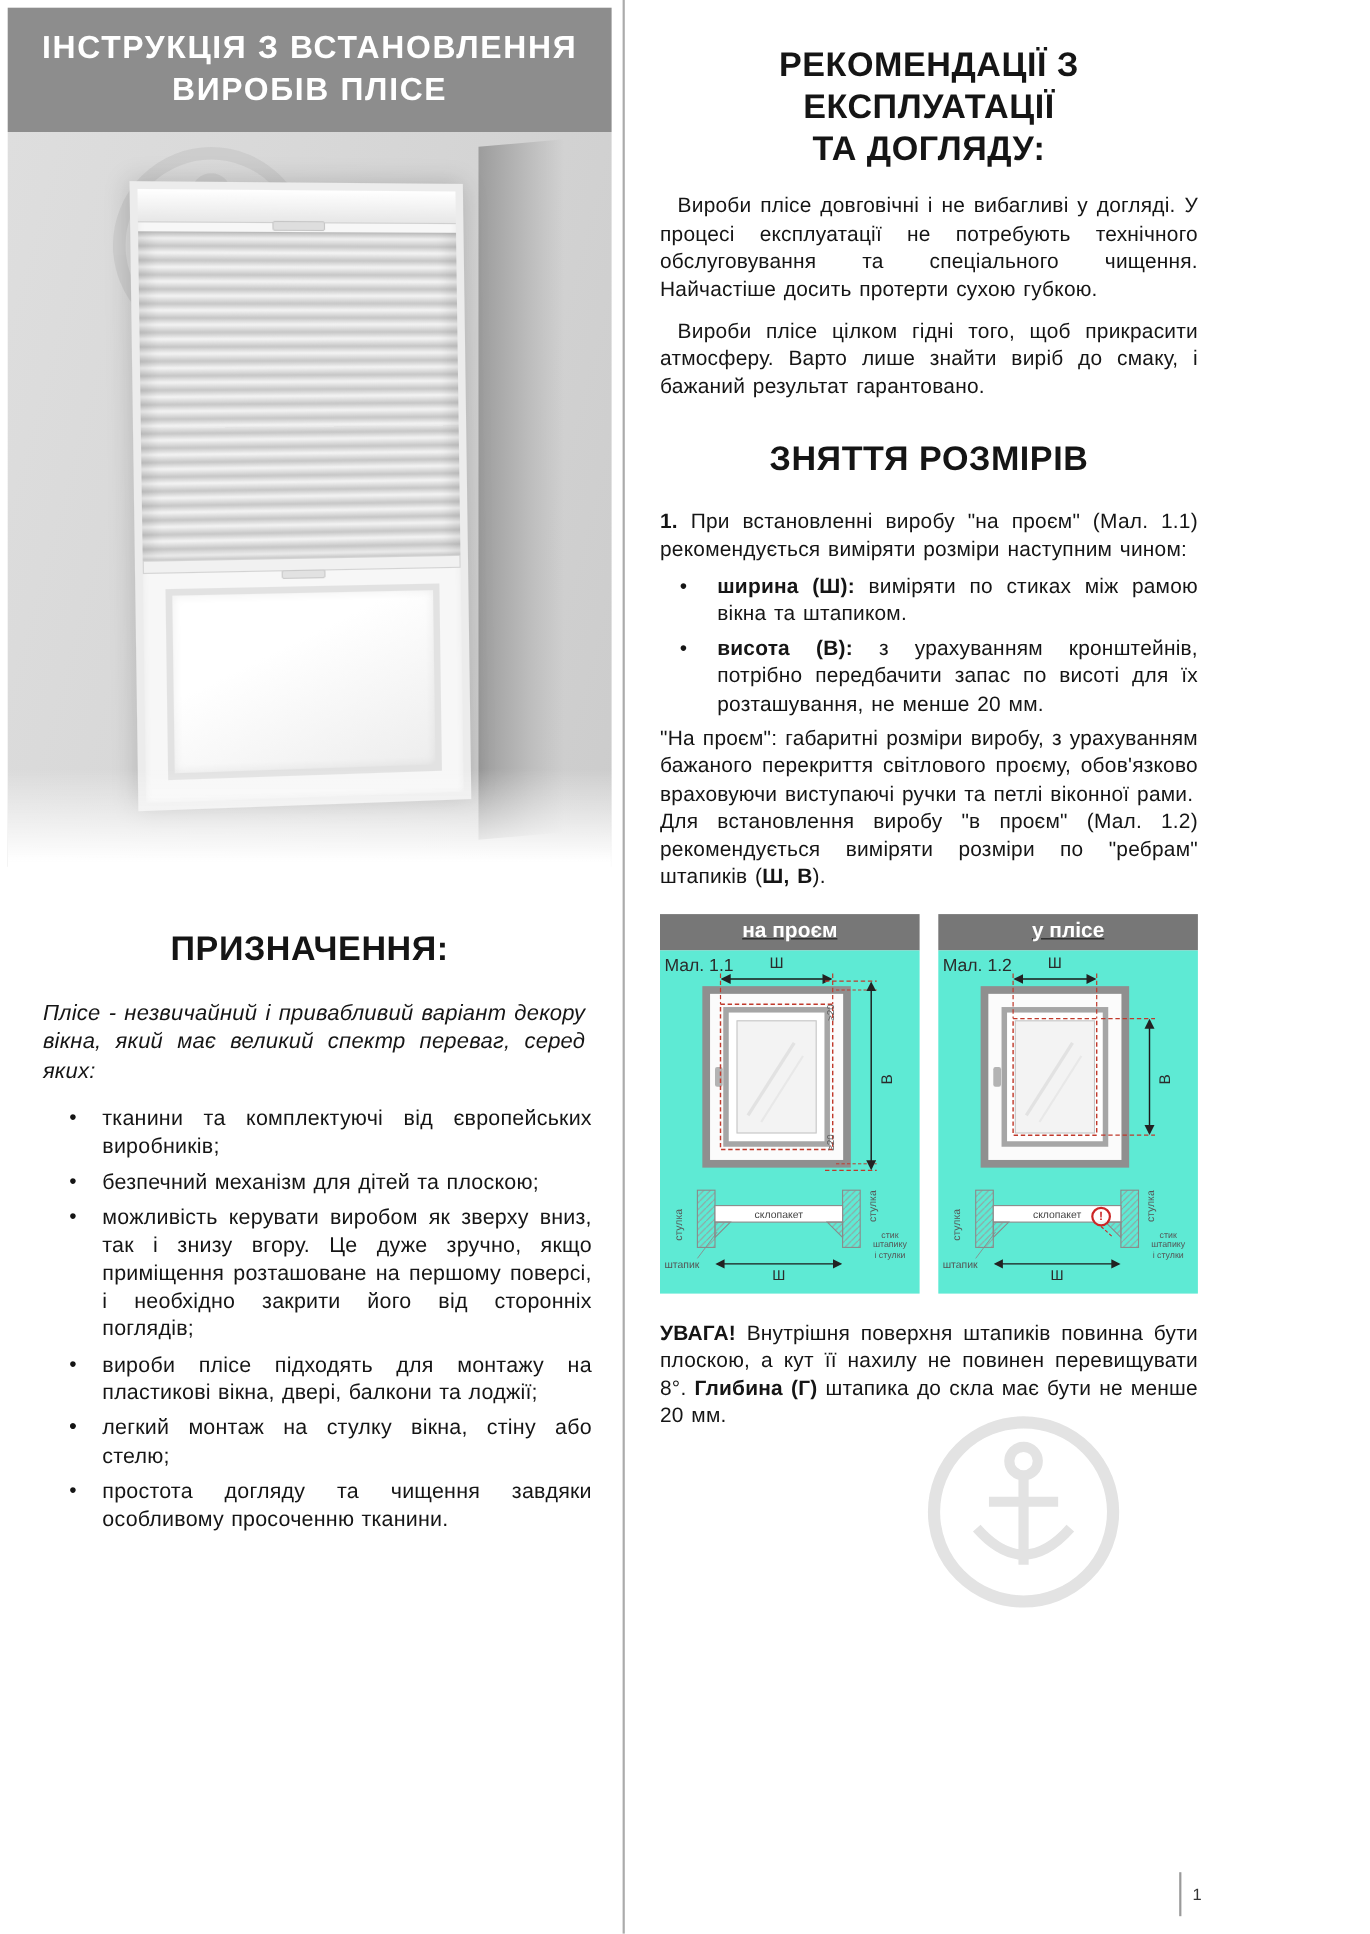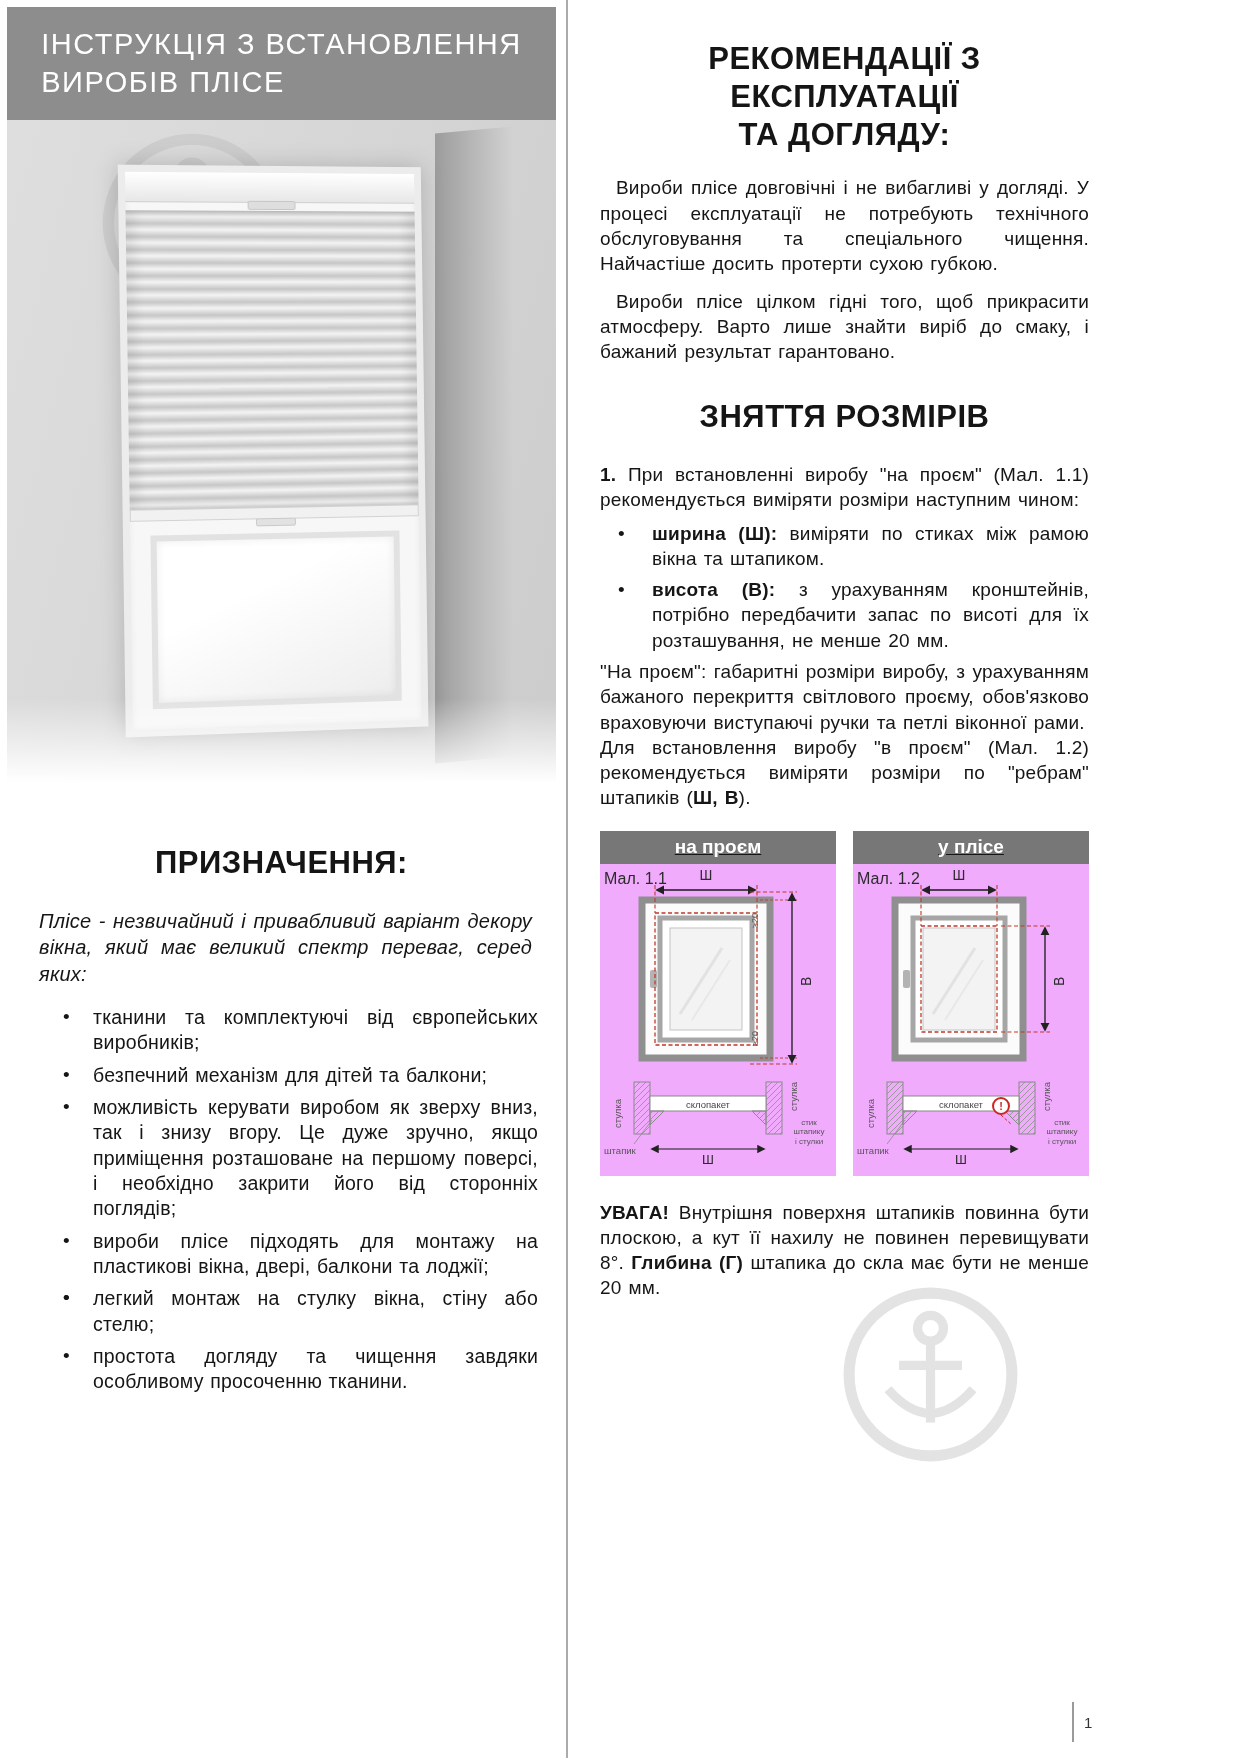--- a/index.html
+++ b/index.html
@@ -19,21 +19,21 @@
     position: absolute; left: 566px; top: 0;
     width: 2px; height: 1758px; background: #ababab;
   }
 
   
   .left-col { position: absolute; left: 7px; top: 7px; width: 549px; }
 
   .left-header {
     background: #8d8d8d; color: #ffffff;
     min-height: 113px; display: flex; align-items: center; justify-content: center;
-    text-align: left; font-weight: 400; font-size: 29px; line-height: 1.28;
+    text-align: center; font-weight: 700; font-size: 29px; line-height: 1.28;
     letter-spacing: 1.5px; padding: 8px 10px;
   }
 
   
   .window-scene {
     position: relative; height: 668px; overflow: hidden;
     background: linear-gradient(105deg, #dedede 0%, #d5d5d5 55%, #cccccc 100%);
   }
   .window-scene::after {
     content: ""; position: absolute; left: 0; right: 0; bottom: 0; height: 90px;
@@ -122,21 +122,21 @@
   }
   .attention { margin-top: 24px; }
 
   
   .diagrams { display: flex; justify-content: space-between; margin-top: 20px; }
   .panel { width: 236px; text-decoration: underline; }
   .panel-header {
     background: #777777; color: #ffffff; text-align: center;
     font-weight: 700; font-size: 19px; padding: 5px 0 6px;
   }
-  .panel-body { position: relative; width: 236px; height: 312px; background: #f0abfc; }
+  .panel-body { position: relative; width: 236px; height: 312px; background: #5eead4; }
   .panel-body svg { position: absolute; left: 0; top: 0; }
   .dlabel { position: absolute; color: #2b2b2b; }
   .rot { transform: rotate(-90deg); transform-origin: 0 0; white-space: nowrap; }
   .fig-label { left: 4px; top: 6px; font-size: 16px; }
   .lbl-sh-top { left: 86px; top: 3px; width: 40px; text-align: center; font-size: 14px; }
   .lbl-v { left: 198px; top: 122px; font-size: 14px; }
   .lbl-c-top { left: 150px; top: 64px; font-size: 9px; color: #5a5a5a; }
   .lbl-c-bot { left: 150px; top: 182px; font-size: 9px; color: #5a5a5a; }
   .lbl-sash-l { left: 12px; top: 264px; font-size: 9.5px; color: #555; }
   .lbl-sash-r { left: 188px; top: 247px; font-size: 9.5px; color: #555; }
@@ -190,21 +190,21 @@
       <div class="glass"></div>
     </div>
   </div>
 
   <div class="purpose-heading h-display">ПРИЗНАЧЕННЯ:</div>
 
   <p class="purpose-intro">Плісе - незвичайний і привабливий варіант декору вікна, який має великий спектр переваг, серед яких:</p>
 
   <ul class="purpose-list">
     <li><span class="bullet-dot">•</span><span>тканини та комплектуючі від європейських виробників;</span></li>
-    <li><span class="bullet-dot">•</span><span>безпечний механізм для дітей та балкони;</span></li>
+    <li><span class="bullet-dot">•</span><span>безпечний механізм для дітей та плоскою;</span></li>
     <li><span class="bullet-dot">•</span><span>можливість керувати виробом як зверху вниз, так і знизу вгору. Це дуже зручно, якщо приміщення розташоване на першому поверсі, і необхідно закрити його від сторонніх поглядів;</span></li>
     <li><span class="bullet-dot">•</span><span>вироби плісе підходять для монтажу на пластикові вікна, двері, балкони та лоджії;</span></li>
     <li><span class="bullet-dot">•</span></li>
     <li><span class="bullet-dot">•</span><span>легкий монтаж на стулку вікна, стіну або стелю;</span></li>
     <li><span class="bullet-dot">•</span><span>простота догляду та чищення завдяки особливому просоченню тканини.</span></li>
   </ul>
 </div>
 
 <span class="watermark watermark-right">
   <svg width="185" height="185" viewBox="0 0 100 100" fill="none" stroke="currentColor">

